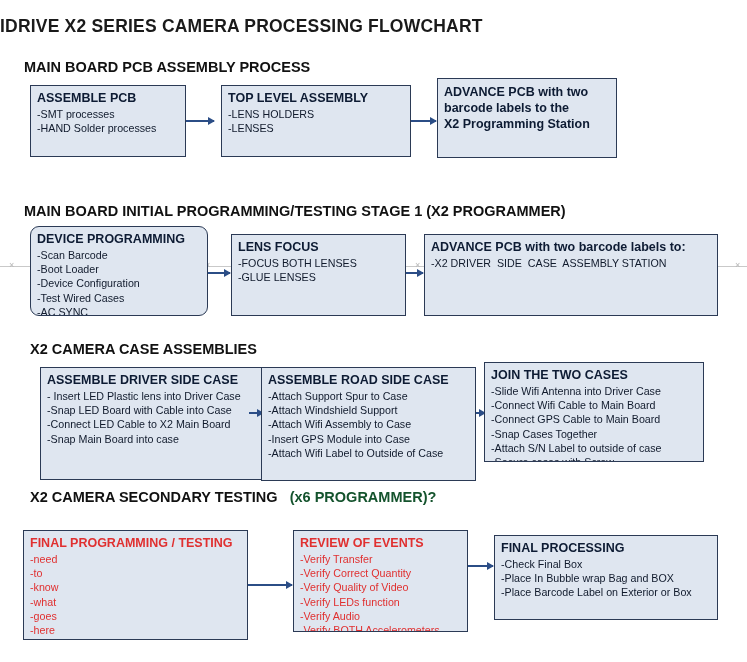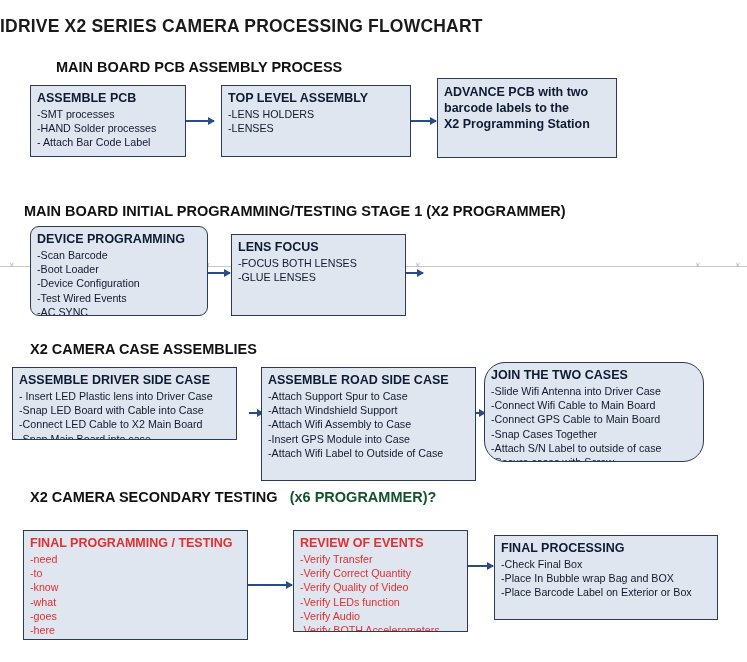--- a/index.html
+++ b/index.html
@@ -105,28 +105,27 @@
     line-height: 7px;
   }
 </style>
 </head>
 <body>
 
 <div class="canvas">
 
   <div class="title">IDRIVE X2  SERIES CAMERA PROCESSING FLOWCHART</div>
 
-  <div class="section-head" style="left:24px; top:59px;margin-left:32px;">MAIN BOARD PCB ASSEMBLY PROCESS</div>
+  <div class="section-head" style="left:24px; top:59px;">MAIN BOARD PCB ASSEMBLY PROCESS</div>
 
   <div class="box" style="left:30px; top:85px; width:156px; height:72px;">
     <div class="box-title">ASSEMBLE PCB</div>
     <div class="box-lines">
       <div>-SMT processes</div>
       <div>-HAND Solder processes</div>
-      <div>- Attach Bar Code Label</div>
     </div>
   </div>
 
   <div class="arrow" style="left:186px; top:120px; width:28px;"></div>
 
   <div class="box" style="left:221px; top:85px; width:190px; height:72px;">
     <div class="box-title">TOP LEVEL ASSEMBLY</div>
     <div class="box-lines">
       <div>-LENS HOLDERS</div>
       <div>-LENSES</div>
@@ -149,41 +148,47 @@
   <div class="guide-tick" style="left:415px; top:262px;">×</div>
   <div class="guide-tick" style="left:695px; top:262px;">×</div>
   <div class="guide-tick" style="left:735px; top:262px;">×</div>
 
   <div class="box" style="left:30px; top:226px; width:178px; height:90px;border-radius:9px;">
     <div class="box-title">DEVICE PROGRAMMING</div>
     <div class="box-lines">
       <div>-Scan Barcode</div>
       <div>-Boot Loader</div>
       <div>-Device Configuration</div>
-      <div>-Test Wired Events</div>
+      <div>-Test Wired Cases</div>
       <div>-AC SYNC</div>
     </div>
   </div>
 
   <div class="arrow" style="left:208px; top:272px; width:22px;"></div>
 
   <div class="box" style="left:231px; top:234px; width:175px; height:82px;">
     <div class="box-title">LENS FOCUS</div>
     <div class="box-lines">
       <div>-FOCUS BOTH LENSES</div>
       <div>-GLUE LENSES</div>
     </div>
   </div>
 
   <div class="arrow" style="left:406px; top:272px; width:17px;"></div>
 
+  <div class="box" style="left:424px; top:234px; width:294px; height:82px;">
+    <div class="box-title">ADVANCE PCB with two barcode labels to:</div>
+    <div class="box-lines">
+      <div>-X2 DRIVER  SIDE  CASE  ASSEMBLY STATION</div>
+    </div>
+  </div>
 
   <div class="section-head" style="left:30px; top:341px;">X2 CAMERA CASE ASSEMBLIES</div>
 
-  <div class="box" style="left:12px; top:367px; width:225px; height:73px;">
+  <div class="box" style="left:40px; top:367px; width:225px; height:113px;">
     <div class="box-title">ASSEMBLE DRIVER SIDE CASE</div>
     <div class="box-lines">
       <div>- Insert LED Plastic lens into Driver Case</div>
       <div>-Snap LED Board with Cable into Case</div>
       <div>-Connect LED Cable to X2 Main Board</div>
       <div>-Snap Main Board into case</div>
     </div>
   </div>
 
   <div class="arrow" style="left:249px; top:412px; width:14px;"></div>
@@ -194,21 +199,21 @@
       <div>-Attach Support Spur to Case</div>
       <div>-Attach Windshield Support</div>
       <div>-Attach Wifi Assembly to Case</div>
       <div>-Insert GPS Module into Case</div>
       <div>-Attach Wifi Label to Outside of Case</div>
     </div>
   </div>
 
   <div class="arrow" style="left:476px; top:412px; width:9px;"></div>
 
-  <div class="box" style="left:484px; top:362px; width:220px; height:100px;border-radius:21px;">
+  <div class="box" style="left:484px; top:362px; width:220px; height:100px;">
     <div class="box-title">JOIN THE TWO CASES</div>
     <div class="box-lines">
       <div>-Slide Wifi Antenna into Driver Case</div>
       <div>-Connect Wifi Cable to Main Board</div>
       <div>-Connect GPS Cable to Main Board</div>
       <div>-Snap Cases Together</div>
       <div>-Attach S/N Label to outside of case</div>
       <div>-Secure cases with Screw</div>
     </div>
   </div>

